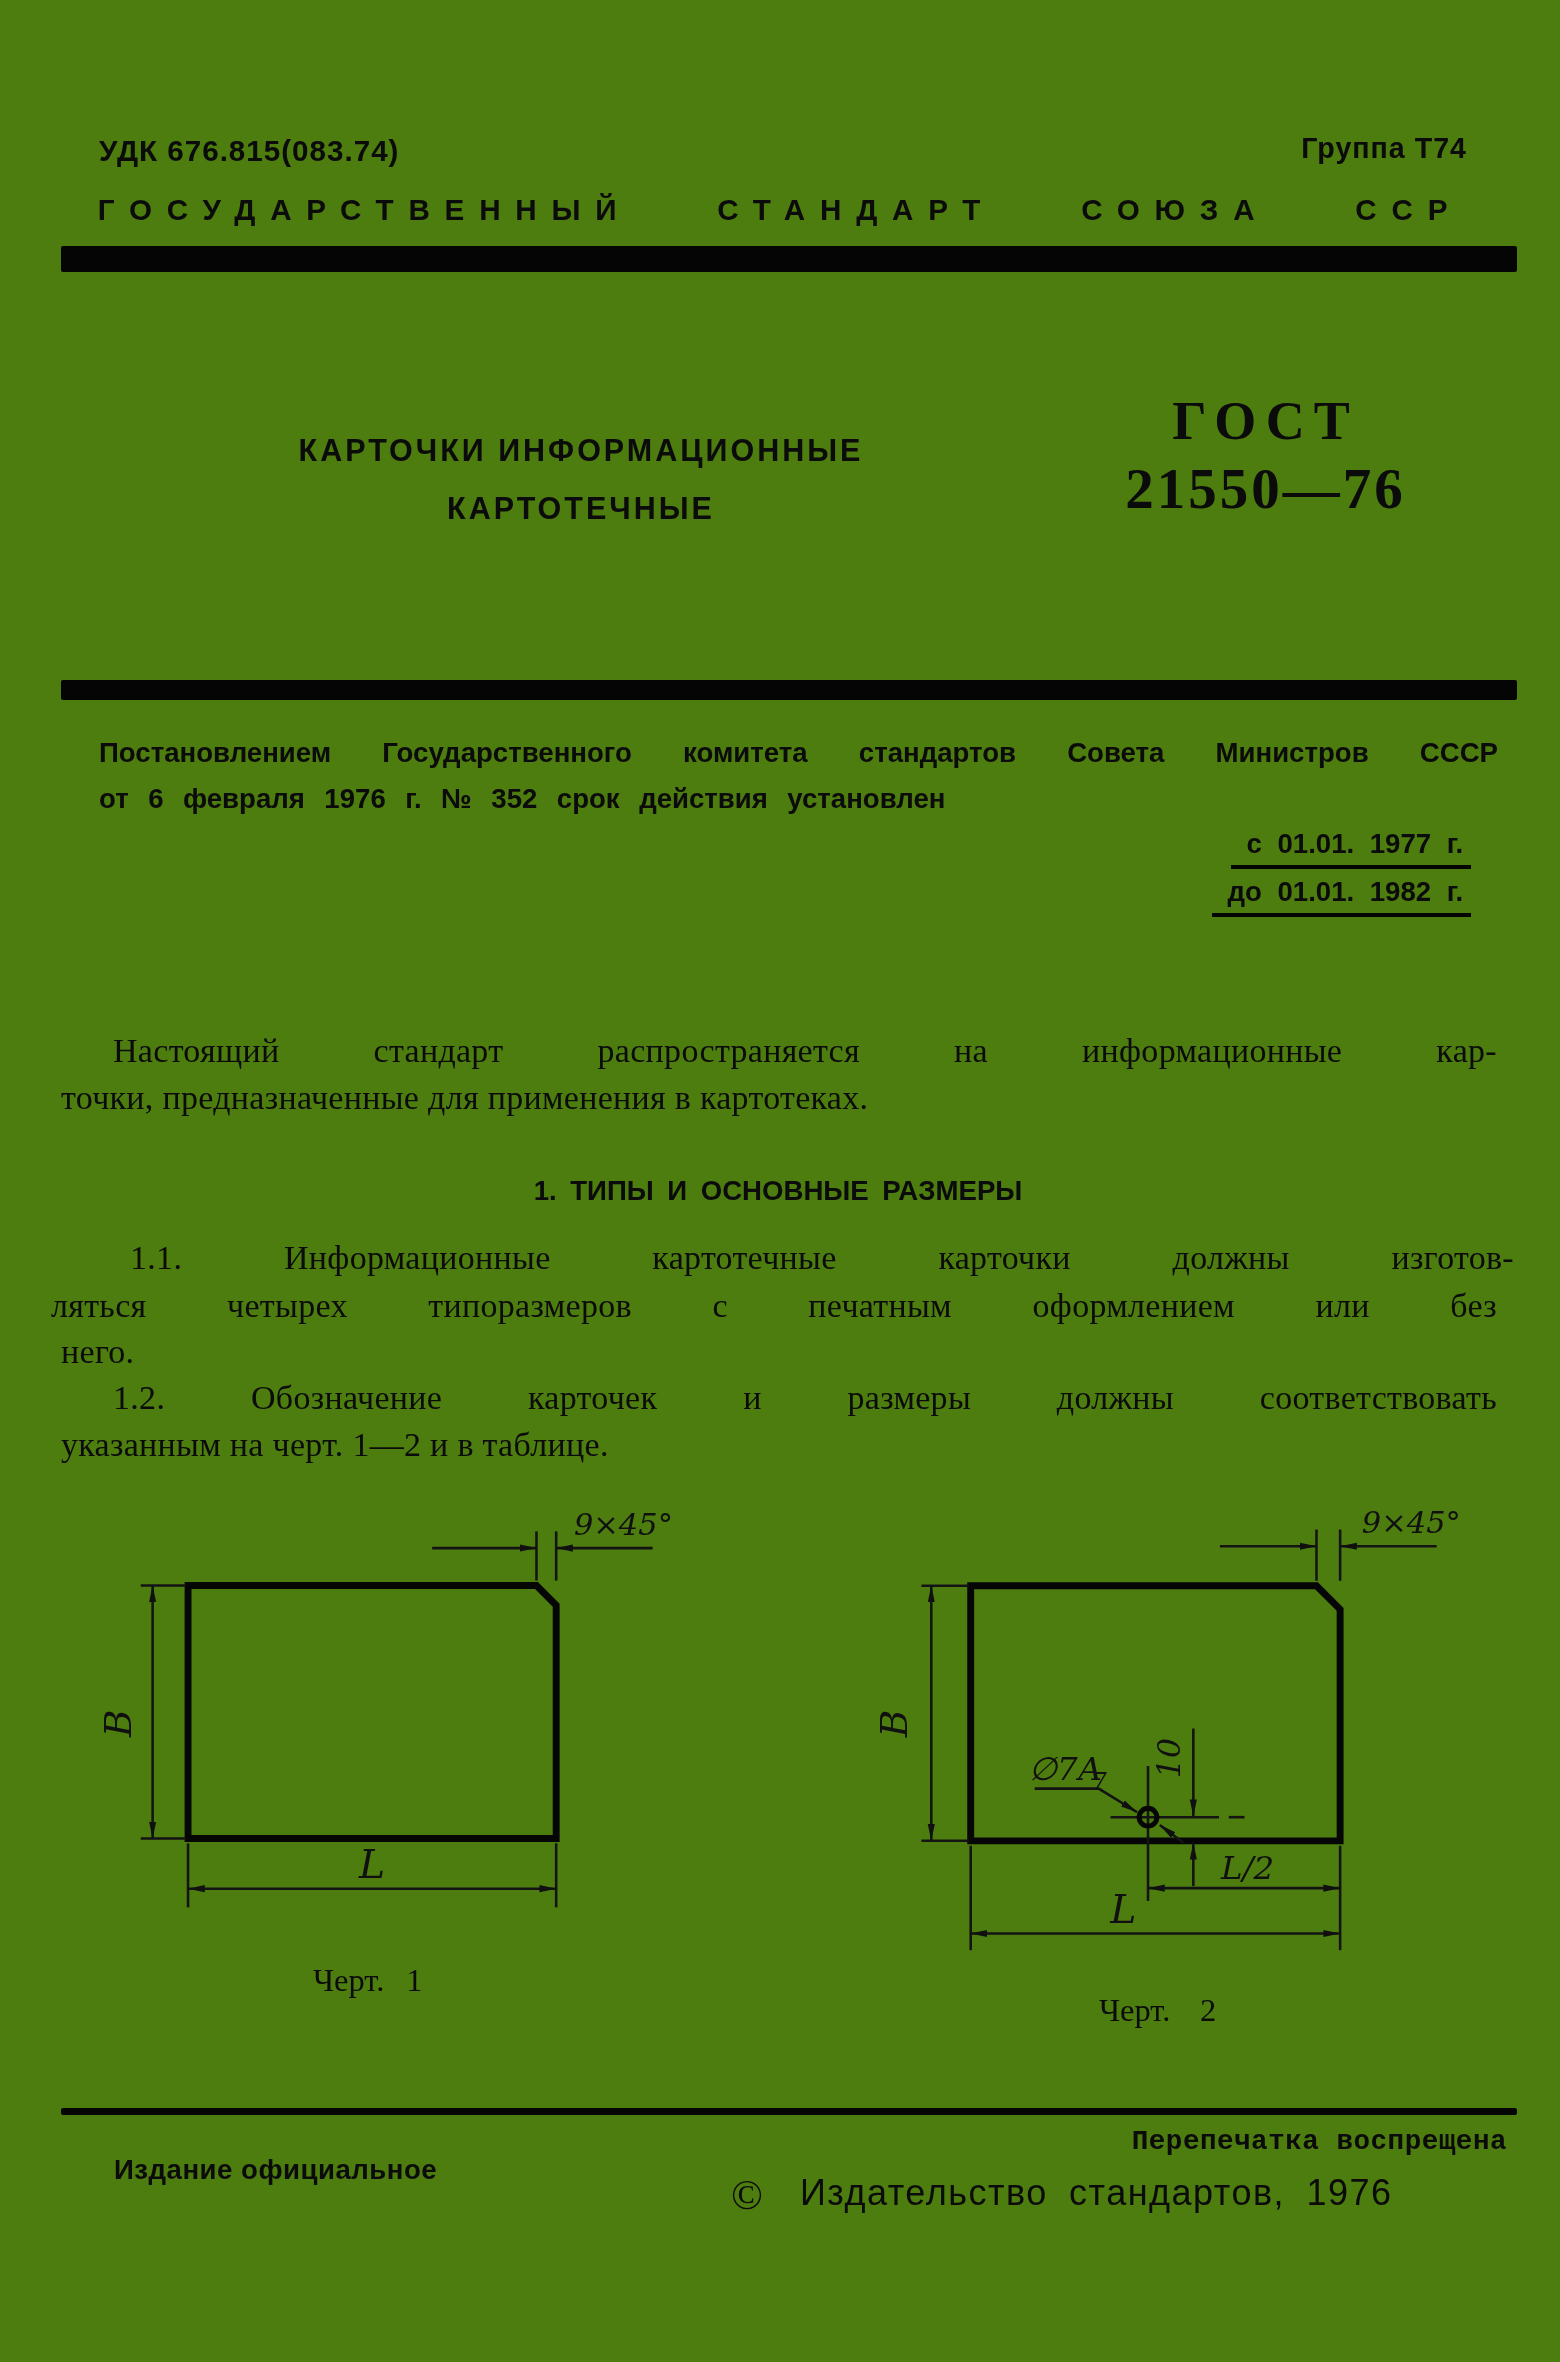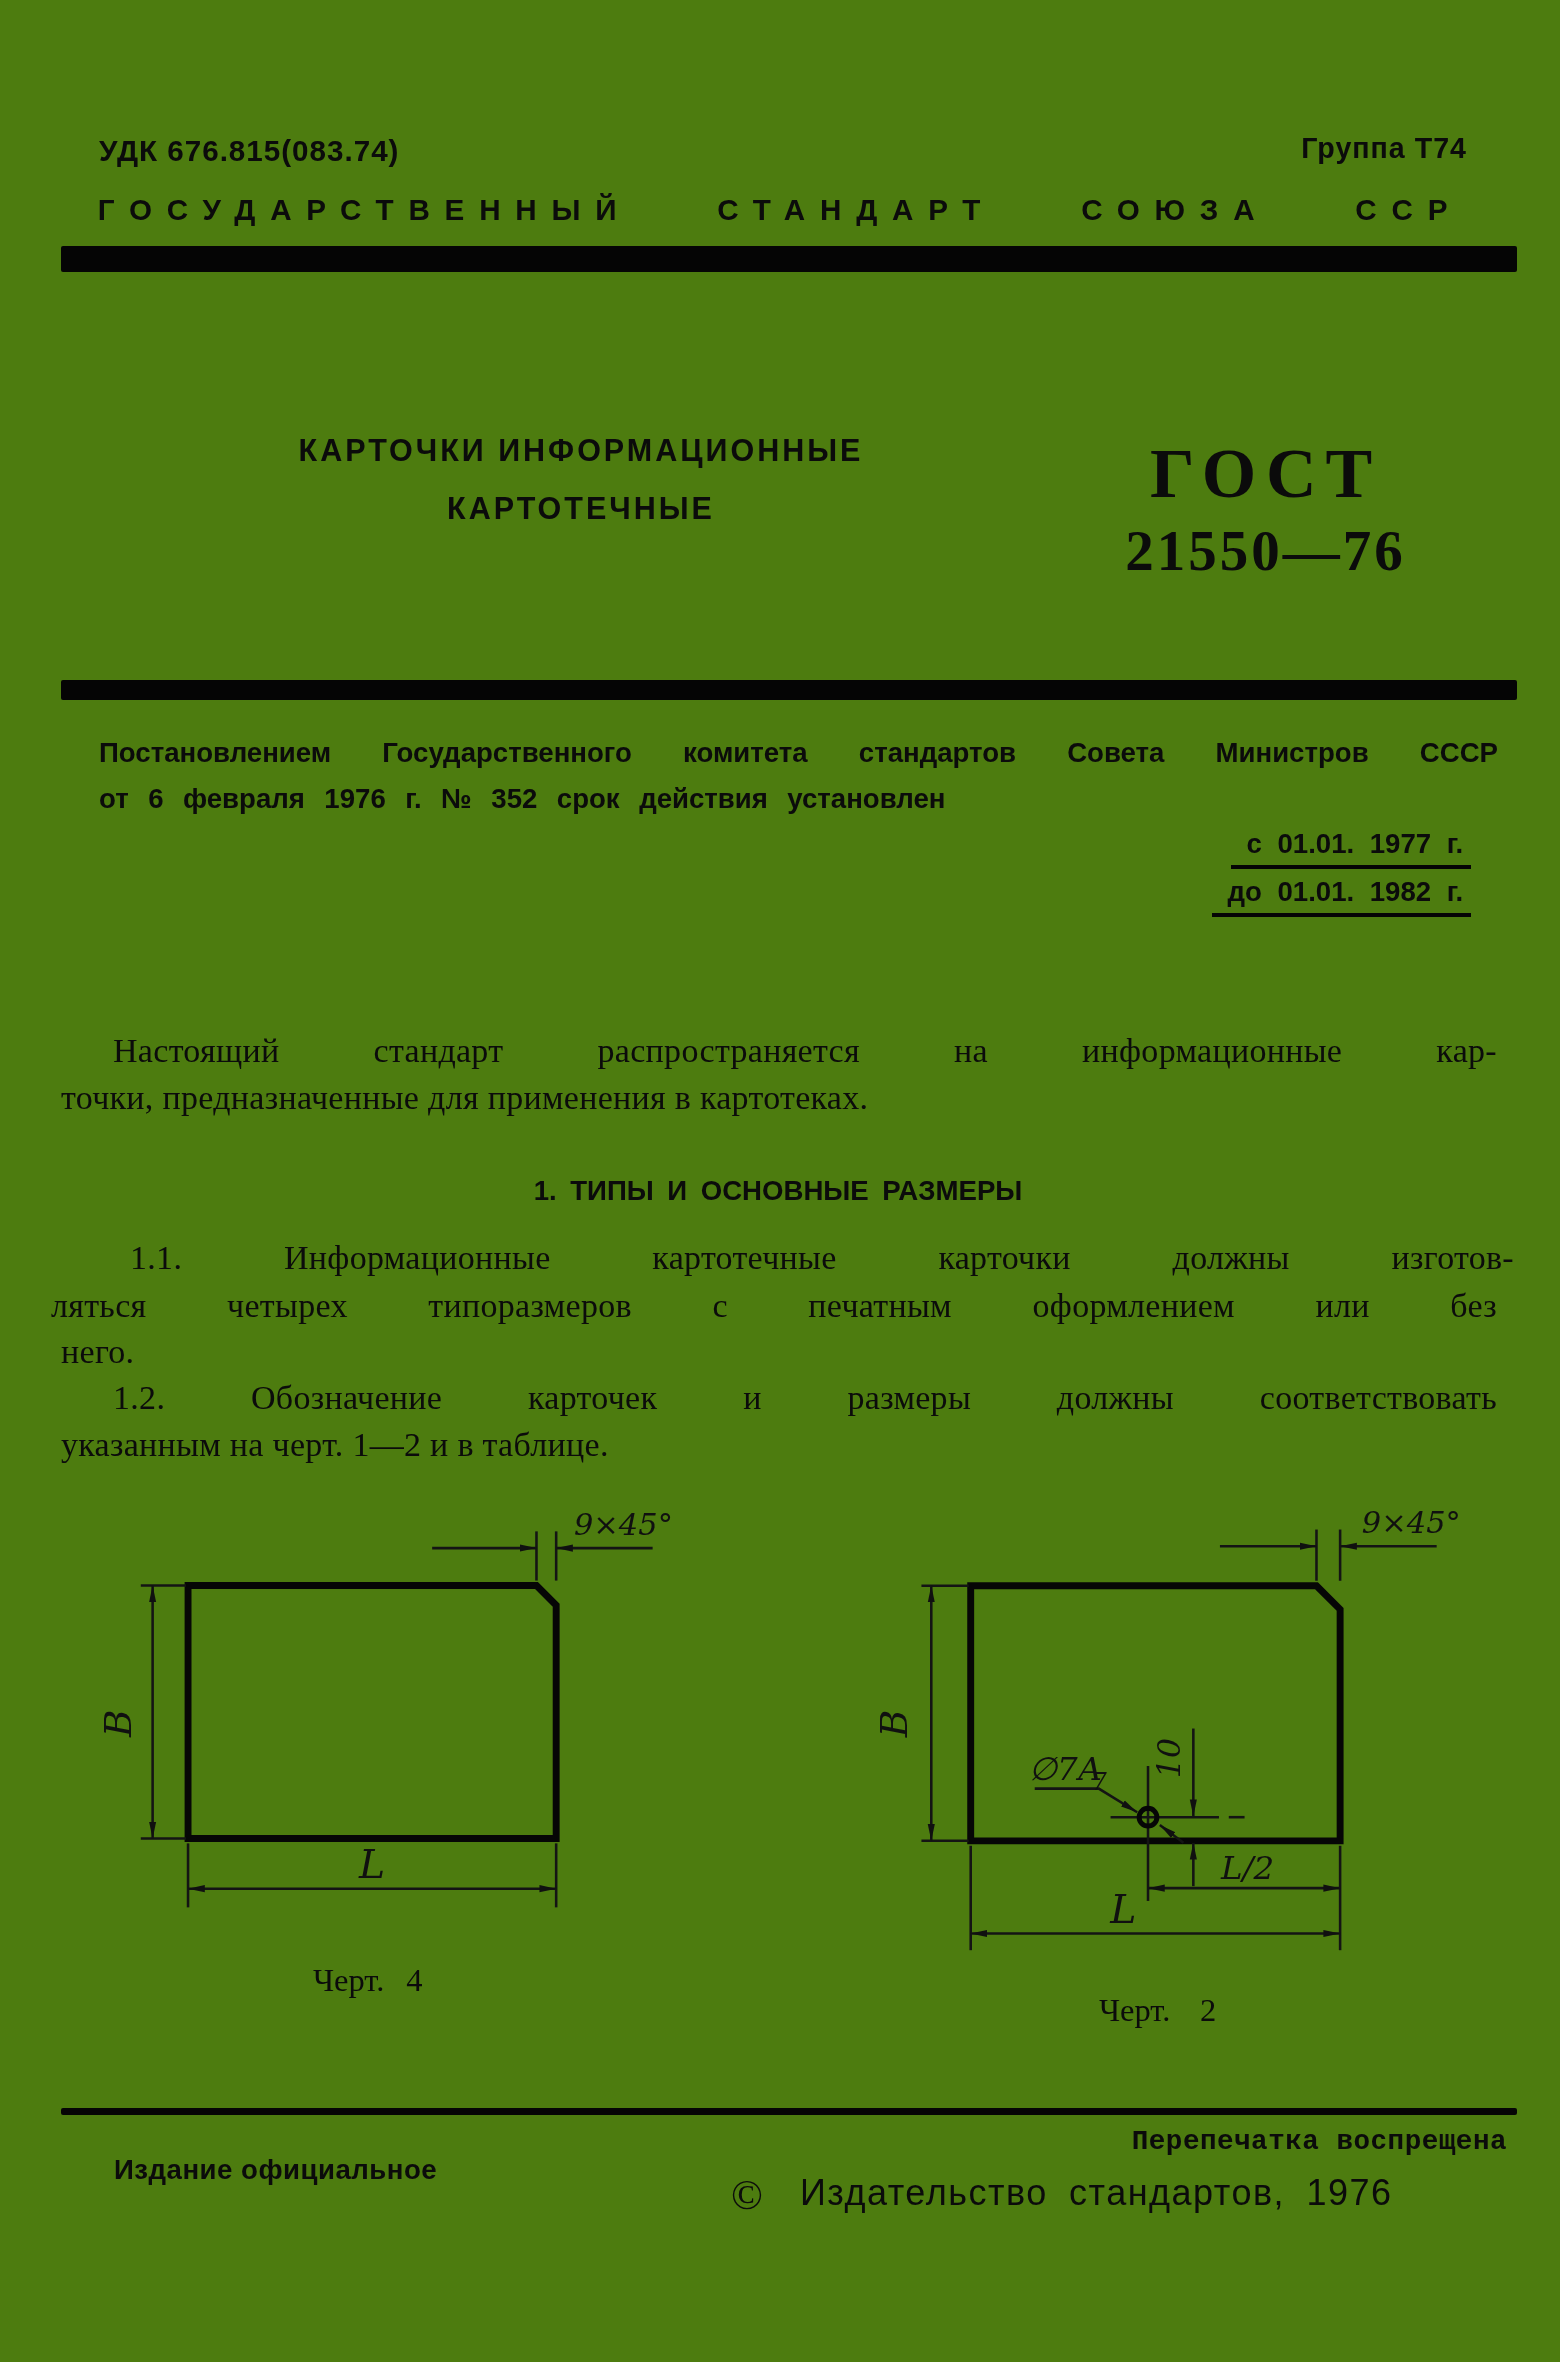--- a/index.html
+++ b/index.html
@@ -18,21 +18,21 @@
   .gosheader {
     left:59px; top:193px; width:1442px; text-align:center;
     font-size:29.6px; letter-spacing:14.8px; word-spacing:63px;
   }
   .bar1 { left:61px; top:246px; width:1456px; height:25.6px; }
   .bar2 { left:61px; top:680px; width:1456px; height:19.7px; }
   .titleru1 { left:187px; top:433px; width:788px; text-align:center; font-size:30.5px; letter-spacing:3px; }
   .titleru2 { left:187px; top:491px; width:788px; text-align:center; font-size:30.5px; letter-spacing:3px; }
   .titleen  { left:158px; top:544px; width:788px; text-align:center; font-size:33px; letter-spacing:1px; }
   .gostblock { left:1093px; top:390px; width:345px; text-align:center; }
-  .gostlabel { font-family:"Liberation Serif", serif; font-weight:bold; font-size:70px; letter-spacing:8.9px;margin-top:44px; }
+  .gostlabel { font-family:"Liberation Serif", serif; font-weight:bold; font-size:54px; letter-spacing:8.9px; }
   .gostnum   { font-family:"Liberation Serif", serif; font-weight:bold; font-size:57px; letter-spacing:3px; margin-top:3.9px; }
   .decree1 { left:99px; top:737px; width:1399px; font-size:27.6px; }
   .decree2 { left:99px; top:783px; font-size:27.6px; word-spacing:11.8px; }
   .dates { position:absolute; right:89px; text-align:right; font-size:27.6px; word-spacing:7.9px; }
   .dates span { display:inline-block; border-bottom:4.9px solid #050505; padding:0 7.9px 4.9px 15.8px; }
   .lawline { left:59px; top:937px; width:1458px; text-align:center; font-size:29.6px; word-spacing:9.9px; }
   .body35 { font-size:34px; letter-spacing:0.3px; }
   .sechead { left:59px; top:1175px; width:1438px; text-align:center; font-size:27.6px; word-spacing:5.9px; }
   .caption { font-size:32.5px; }
   .frule { left:61px; top:2108px; width:1456px; height:6.9px; }
@@ -153,21 +153,21 @@
     <circle class="hole" cx="335" cy="330" r="9"></circle>
     <text x="90" y="235" font-size="38" text-anchor="middle" transform="rotate(-90 90 235)">В</text>
     <text x="552" y="42" font-size="31">9×45°</text>
     <text x="214" y="292" font-size="33">∅7А</text>
     <text x="278" y="302" font-size="24">7</text>
     <text x="367" y="270" font-size="32" text-anchor="middle" transform="rotate(-90 367 270)">10</text>
     <text x="436" y="393" font-size="33" text-anchor="middle">L/2</text>
     <text x="310" y="437" font-size="40" text-anchor="middle">L</text>
   </svg>
 
-  <div class="abs serif caption" style="left:313px; top:1962px; word-spacing:13.8px;">Черт. 4</div>
+  <div class="abs serif caption" style="left:313px; top:1962px; word-spacing:13.8px;">Черт. 1</div>
   <div class="abs serif caption" style="left:1099px; top:1992px; word-spacing:21.7px;">Черт. 2</div>
 
   <div class="bar frule"></div>
   <div class="abs bsans footl">Издание официальное</div>
   <div class="abs bsans footr">Перепечатка воспрещена</div>
 
   <div class="abs copy">
     <span class="copysign">©</span><span class="copytext">Издательство стандартов, 1976</span>
   </div>
 

